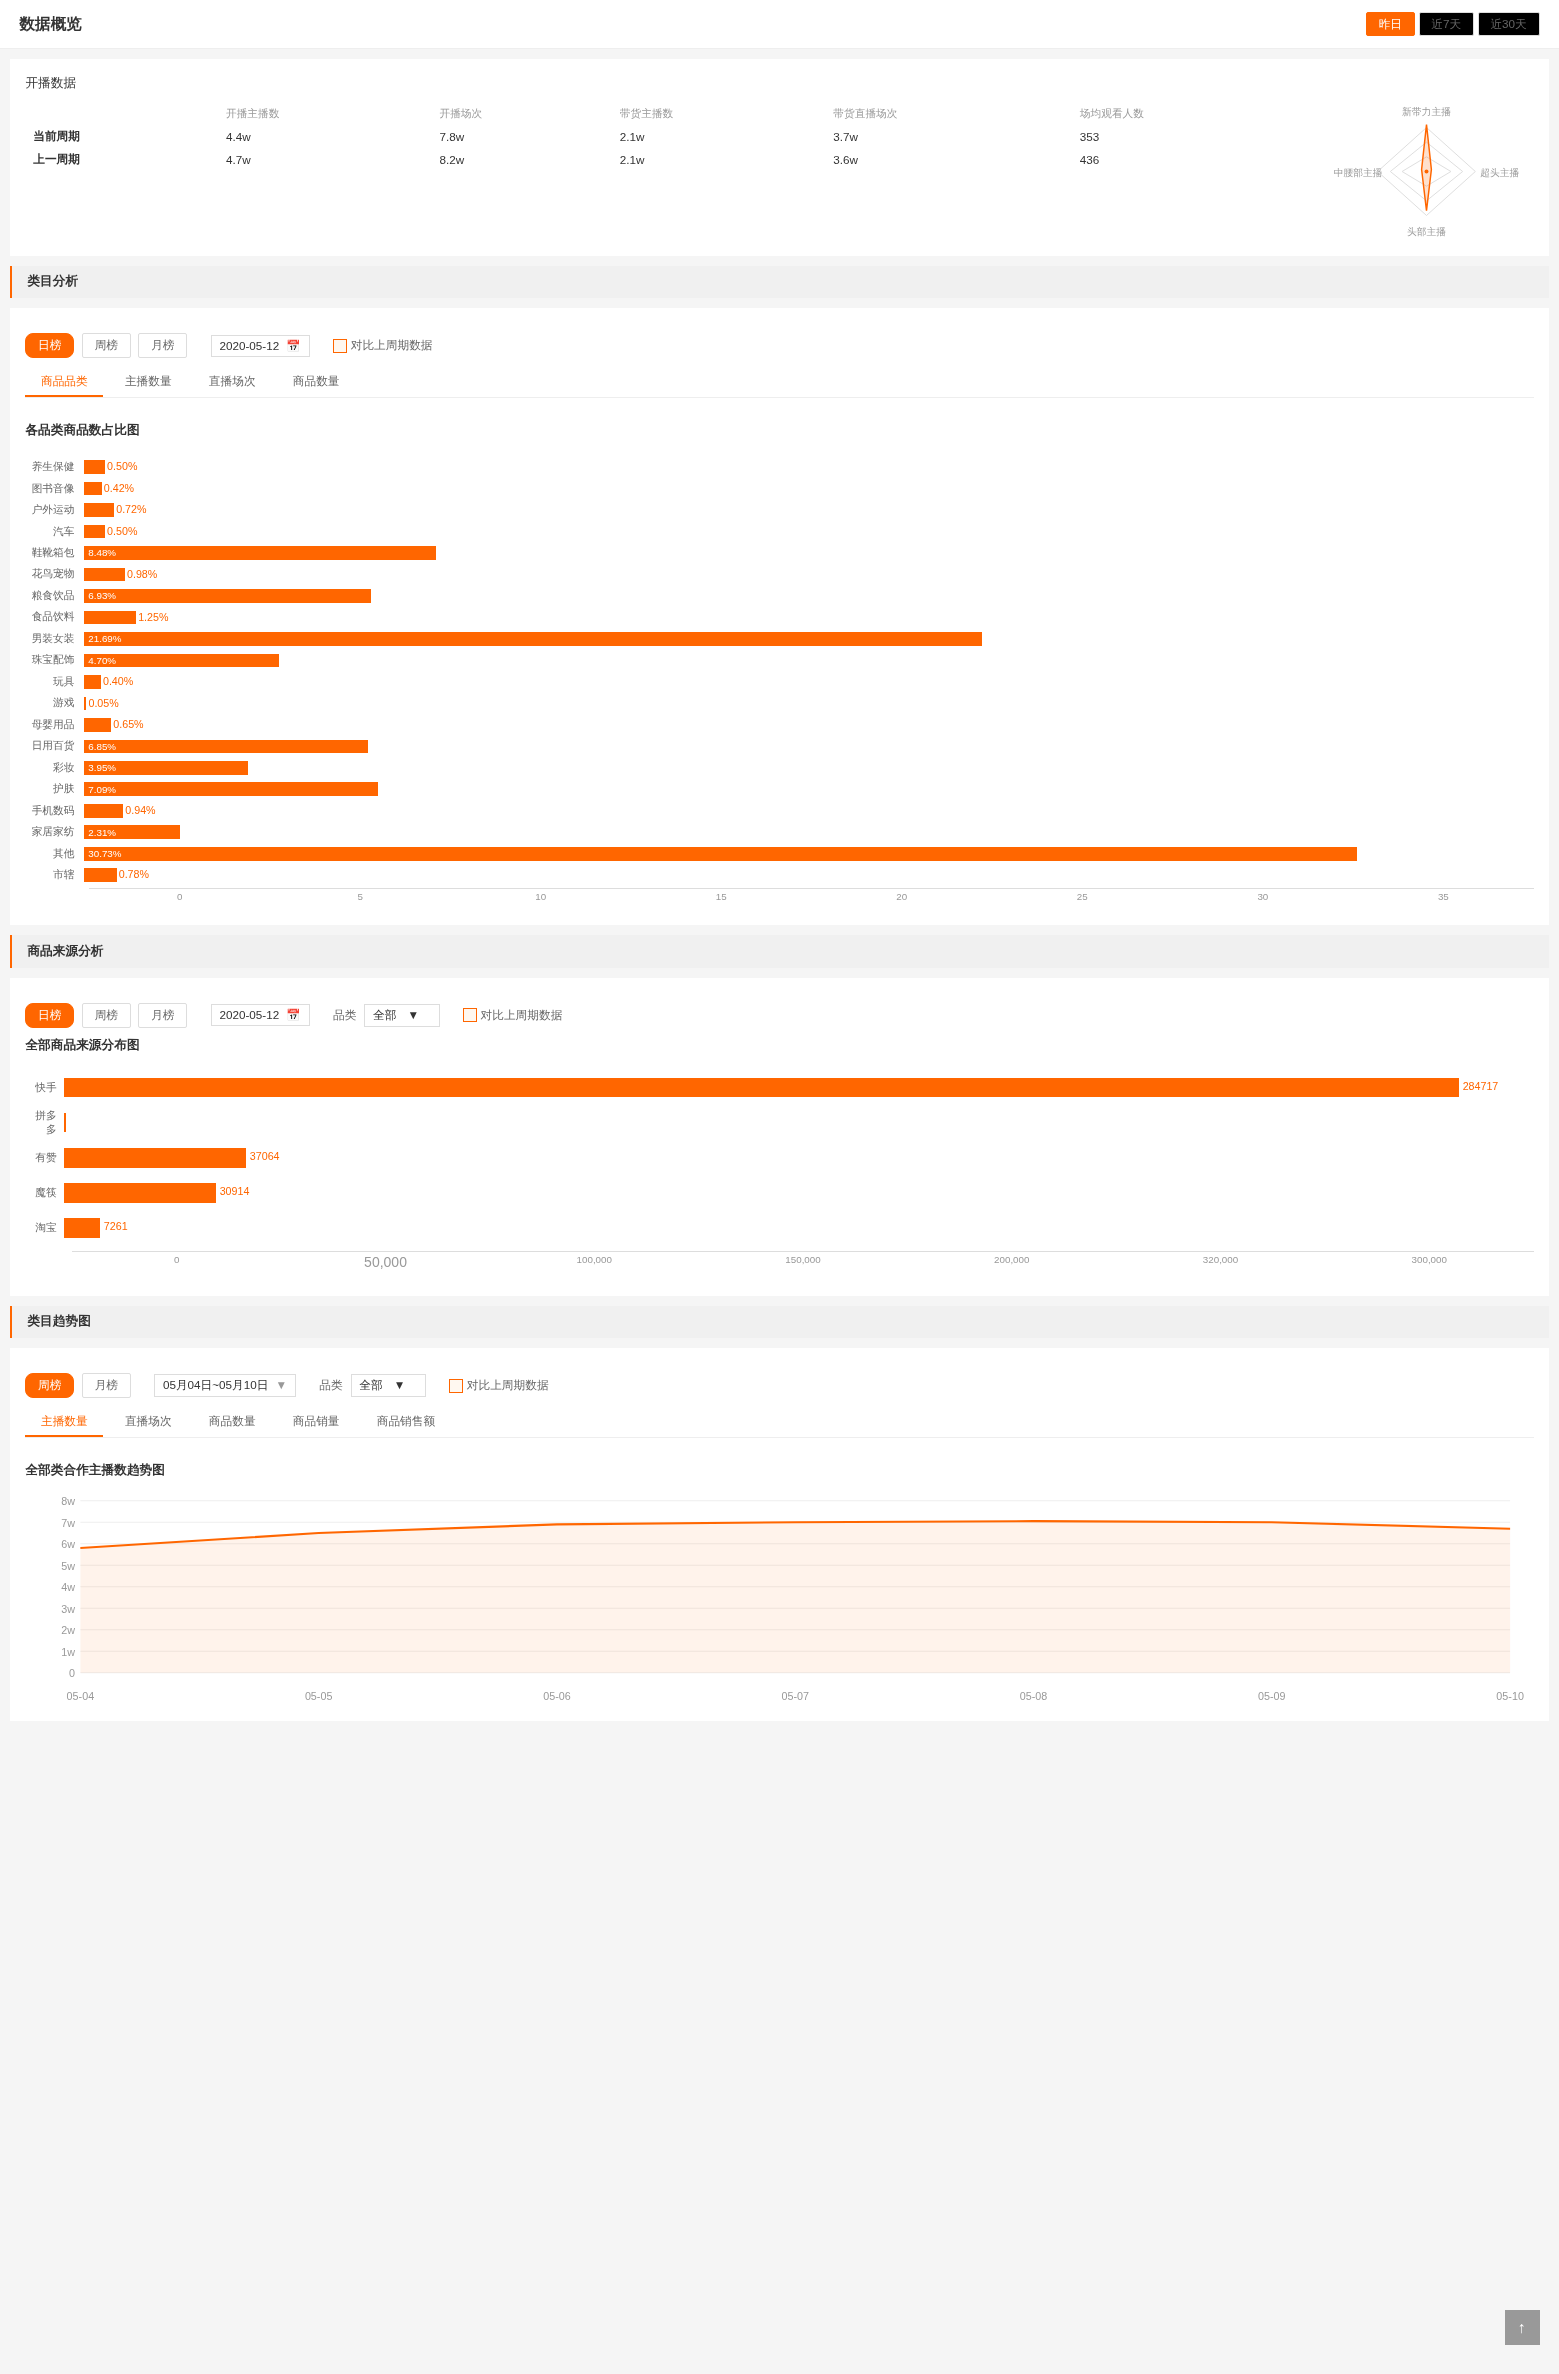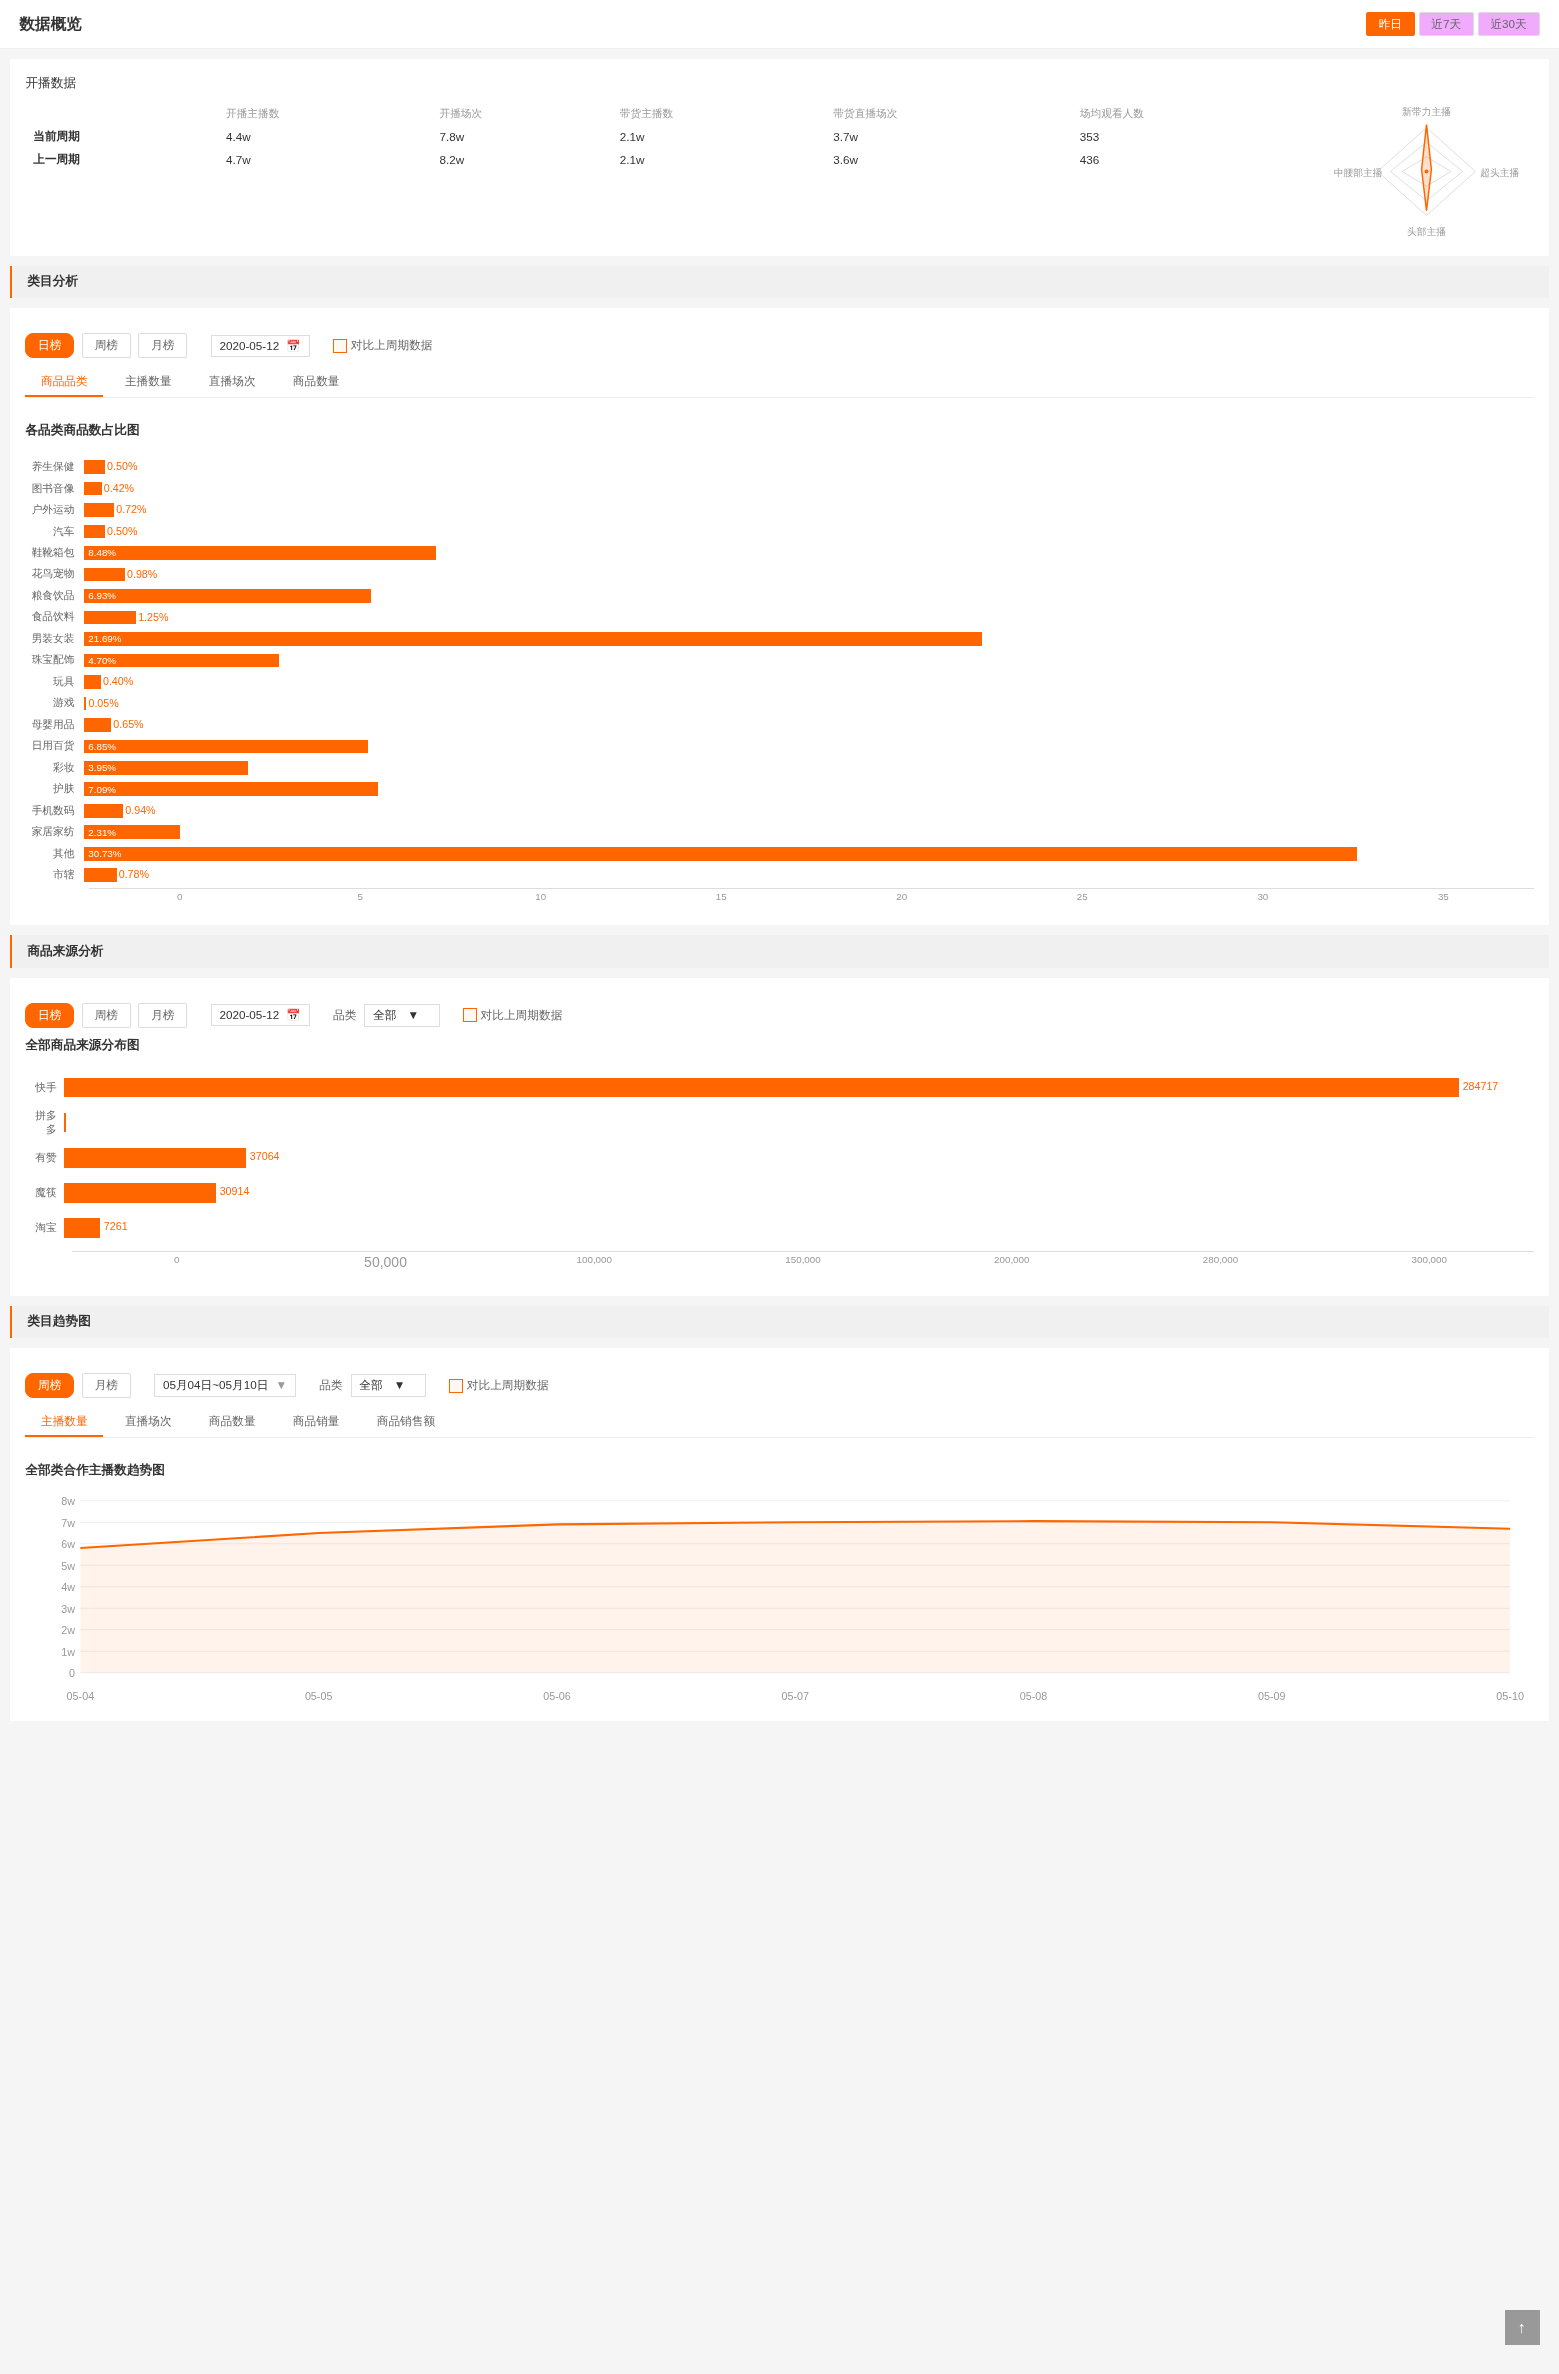--- a/index.html
+++ b/index.html
@@ -12,21 +12,21 @@
       justify-content: space-between;
       align-items: center;
       border-bottom: 1px solid #eee;
       gap: 47px;
     }
     .page-title { font-size: 15.6px; font-weight: bold; color: #333; }
     .header-btns { display: flex; gap: 3.9px; }
     .header-btn {
       padding: 3.9px 11.7px;
       border: 1px solid #ddd;
-      background: #f0abfc;
+      background: #000000;
       cursor: pointer;
       font-size: 11.7px;
       color: #666;
       border-radius: 2px;
     }
     .header-btn.active {
       background: #ff6600;
       color: #fff;
       border-color: #ff6600;
     }
@@ -629,21 +629,21 @@
       <div class="source-bar-fill" style="width:2.4203333333333332%"></div>
       <span style="position:absolute; left:2.4203333333333332%; top:2px; margin-left:3.9px; font-size:10.7px; color:#ff6600;">7261</span>
     </div>
   </div>
       <div style="margin-left:47px; display:flex; border-top:1px solid #ddd; margin-top:3.9px;">
         <div style="flex:1; text-align:center; font-size:9.8px; color:#999; padding-top:2px;">0</div>
         <div style="flex:1; text-align:center; font-size:14px; color:#999; padding-top:2px;">50,000</div>
         <div style="flex:1; text-align:center; font-size:9.8px; color:#999; padding-top:2px;">100,000</div>
         <div style="flex:1; text-align:center; font-size:9.8px; color:#999; padding-top:2px;">150,000</div>
         <div style="flex:1; text-align:center; font-size:9.8px; color:#999; padding-top:2px;">200,000</div>
-        <div style="flex:1; text-align:center; font-size:9.8px; color:#999; padding-top:2px;">280,000</div>
+        <div style="flex:1; text-align:center; font-size:9.8px; color:#999; padding-top:2px;">320,000</div>
         <div style="flex:1; text-align:center; font-size:9.8px; color:#999; padding-top:2px;">300,000</div>
       </div>
     </div>
 </div>
 
 <div class="section-header-bar">
   <span>类目趋势图</span>
 </div>
 
 <div class="section-card">

